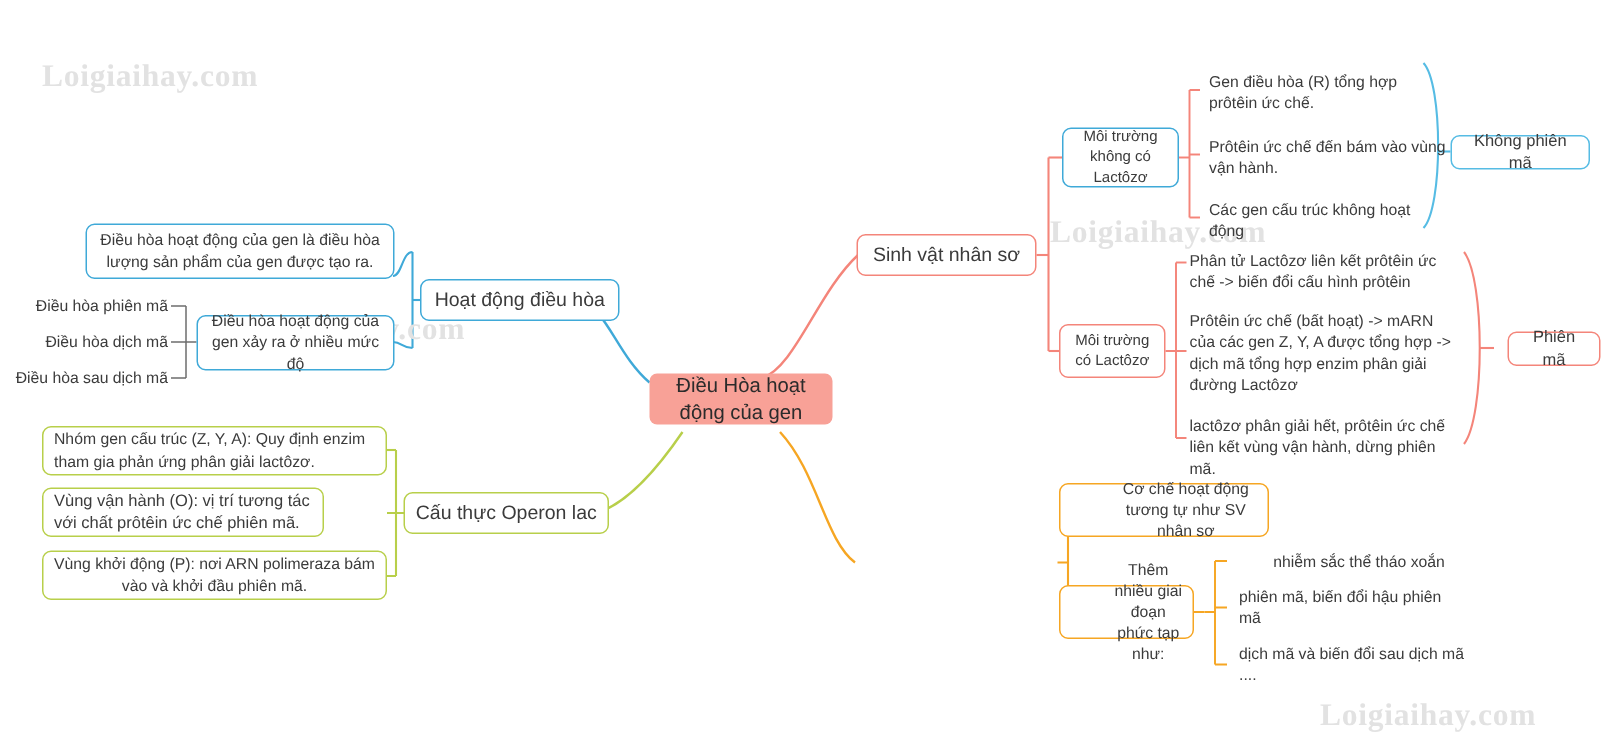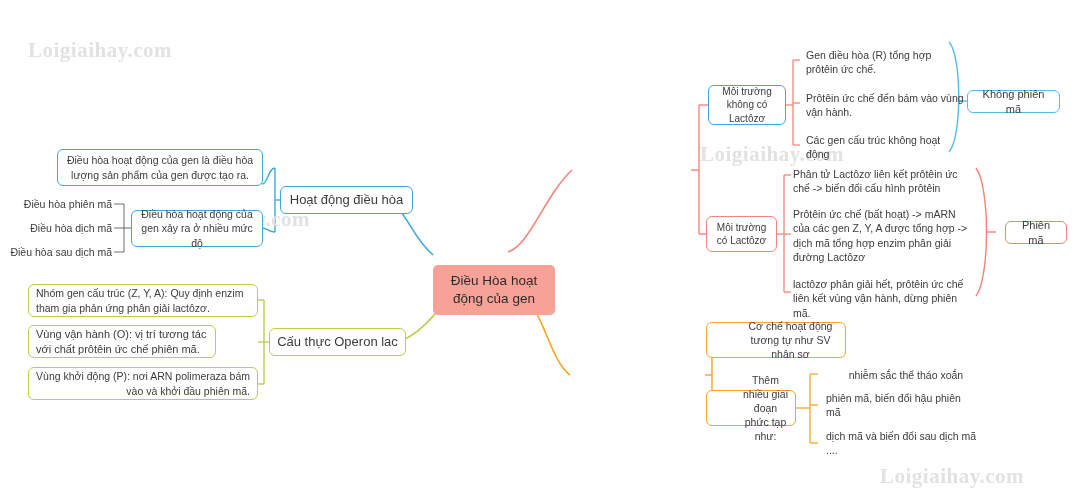--- a/index.html
+++ b/index.html
@@ -129,39 +129,40 @@
     <path d="M810,405 L818,405" fill="none" stroke="#f6a623" stroke-width="1.3"></path>
     <path d="M810,443 L818,443" fill="none" stroke="#f6a623" stroke-width="1.3"></path>
   </svg>
 
   <div class="wm" style="left:28px;top:38px;font-size:21px;">Loigiaihay.com</div>
   <div class="wm" style="left:166px;top:207px;font-size:21px;">Loigiaihay.com</div>
   <div class="wm" style="left:700px;top:142px;font-size:21px;">Loigiaihay.com</div>
   <div class="wm" style="left:60px;top:330px;font-size:18px;">Loigiaihay.com</div>
   <div class="wm" style="left:880px;top:464px;font-size:21px;">Loigiaihay.com</div>
 
-  <div class="node center" style="left:433px;top:249px;width:122px;height:50px;white-space:pre-line;margin-top:16px;">Điều Hòa hoạt
+  <div class="node center" style="left:433px;top:249px;width:122px;height:34px;white-space:pre-line;">Điều Hòa hoạt
 động của gen</div>
 
   <div class="node b-blue" style="left:280px;top:186px;width:133px;height:28px;font-size:13px;">Hoạt động điều hòa</div>
 
   <div class="node b-blue" style="left:57px;top:149px;width:206px;height:37px;font-size:10.5px;">Điều hòa hoạt động của gen là điều hòa lượng sản phẩm của gen được tạo ra.</div>
 
   <div class="node b-blue" style="left:131px;top:210px;width:132px;height:37px;font-size:10.5px;">Điều hòa hoạt động của gen xảy ra ở nhiều mức độ</div>
 
   <div class="plain right" style="left:6px;top:197px;width:106px;font-size:10.5px;">Điều hòa phiên mã</div>
   <div class="plain right" style="left:6px;top:221px;width:106px;font-size:10.5px;">Điều hòa dịch mã</div>
   <div class="plain right" style="left:0px;top:245px;width:112px;font-size:10.5px;">Điều hòa sau dịch mã</div>
 
   <div class="node b-green" style="left:269px;top:328px;width:137px;height:28px;font-size:13px;">Cấu thực Operon lac</div>
 
   <div class="node b-green" style="left:28px;top:284px;width:230px;height:33px;font-size:10.5px;justify-content:flex-start;text-align:left;">Nhóm gen cấu trúc (Z, Y, A): Quy định enzim tham gia phản ứng phân giải lactôzơ.</div>
   <div class="node b-green" style="left:28px;top:325px;width:188px;height:33px;font-size:11px;justify-content:flex-start;text-align:left;">Vùng vận hành (O): vị trí tương tác với chất prôtêin ức chế phiên mã.</div>
-  <div class="node b-green" style="left:28px;top:367px;width:230px;height:33px;font-size:10.5px;justify-content:flex-start;text-align:right;">Vùng khởi động (P): nơi ARN polimeraza bám vào và khởi đầu phiên mã.</div>
+  <div class="node b-green" style="left:28px;top:367px;width:230px;height:33px;font-size:10.5px;justify-content:flex-start;text-align:center;">Vùng khởi động (P): nơi ARN polimeraza bám vào và khởi đầu phiên mã.</div>
 
+  <div class="node b-red" style="left:571px;top:156px;width:120px;height:28px;font-size:13px;">Sinh vật nhân sơ</div>
 
   <div class="node b-blue" style="left:708px;top:85px;width:78px;height:40px;font-size:10px;white-space:pre-line;">Môi trường
 không có Lactôzơ</div>
 
   <div class="plain" style="left:806px;top:48px;width:150px;font-size:10.5px;">Gen điều hòa (R) tổng hợp prôtêin ức chế.</div>
   <div class="plain" style="left:806px;top:91px;width:158px;font-size:10.5px;">Prôtêin ức chế đến bám vào vùng vận hành.</div>
   <div class="plain" style="left:806px;top:133px;width:160px;font-size:10.5px;">Các gen cấu trúc không hoạt động</div>
 
   <div class="node b-blue2" style="left:967px;top:90px;width:93px;height:23px;font-size:11px;">Không phiên mã</div>
 

